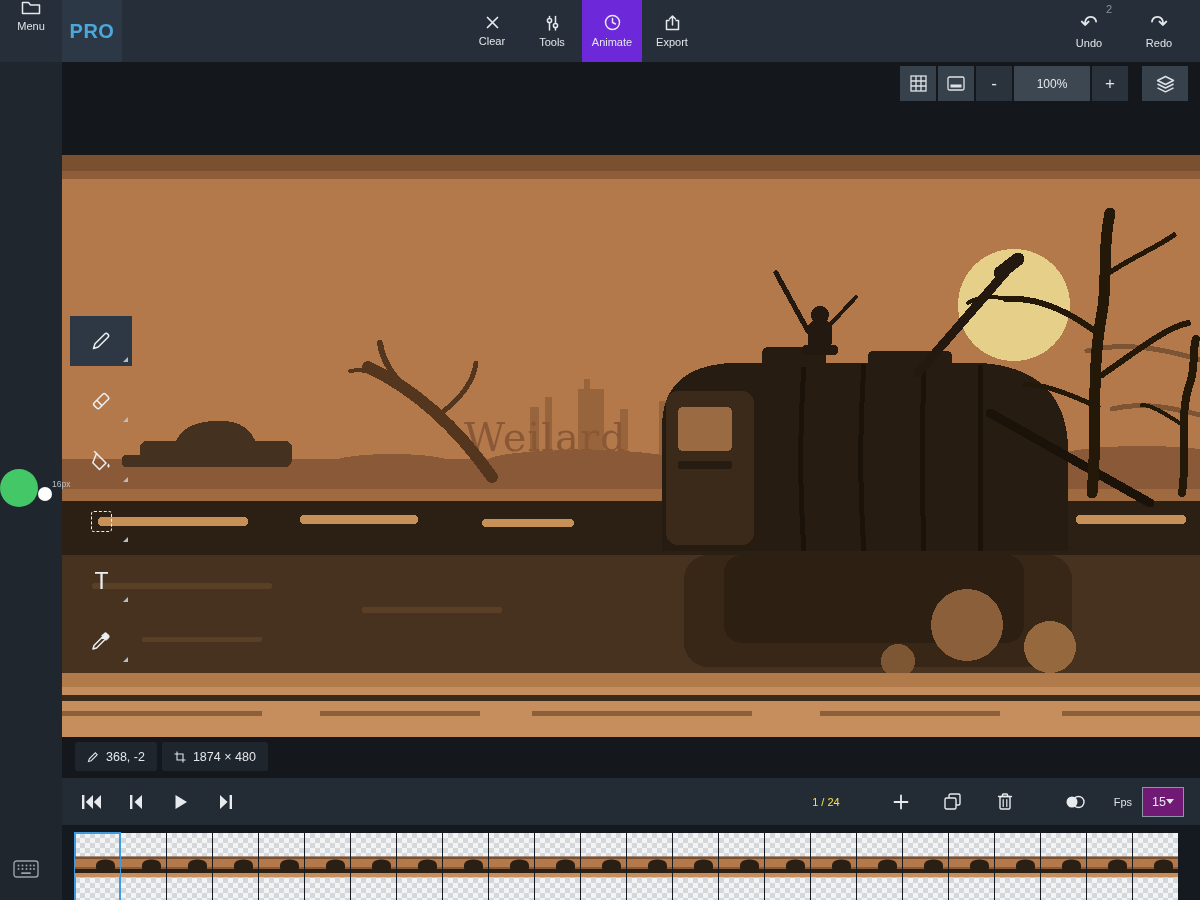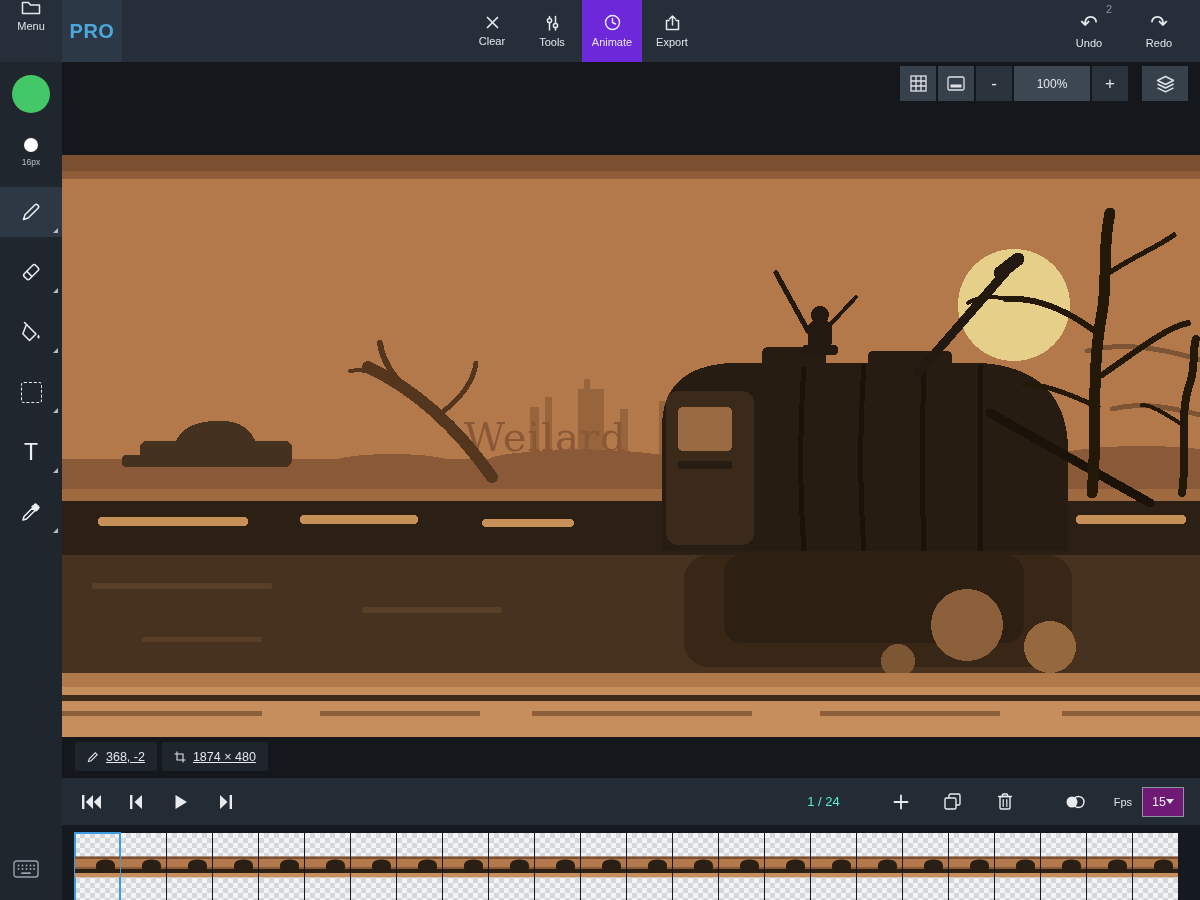--- a/index.html
+++ b/index.html
@@ -23,21 +23,21 @@
   .action-tile { width:60px; height:62px; display:flex; flex-direction:column; align-items:center; justify-content:center;
                  gap:5px; font-size:11px; color:#e3e6ea; cursor:pointer; }
   .action-tile.active { background:#6d28d9; }
   .history { position:absolute; right:6px; top:0; height:62px; display:flex; }
   .history .action-tile { width:70px; position:relative; }
   .undo-badge { position:absolute; top:3px; right:12px; font-size:11px; color:#8b939c; }
   .arrow-glyph { font-size:21px; line-height:18px; color:#e6e9ec; }
 
   
   .sidebar { position:absolute; left:0; top:62px; bottom:0; width:62px; background:#20262e; display:flex;
-             flex-direction:column; align-items:center; z-index:7; }
+             flex-direction:row; align-items:center; z-index:7; }
   .swatch { width:38px; height:38px; border-radius:50%; background:var(--swatch-green,#44c767); margin-top:13px; cursor:pointer; flex:none; }
   .brush-dot { width:14px; height:14px; border-radius:50%; background:#ffffff; margin-top:25px; cursor:pointer; flex:none; }
   .brush-size { font-size:8.5px; color:#b9c0c7; margin-top:5px; }
   .tools-col { margin-top:10px; display:flex; flex-direction:column; width:62px; }
   .tool { width:62px; height:50px; margin-top:10px; display:flex; align-items:center; justify-content:center; position:relative; cursor:pointer; }
   .tool.selected { background:#2e3844; }
   .tool::after { content:""; position:absolute; right:4px; bottom:4px;
                  border-left:5px solid transparent; border-bottom:5px solid #b6bdc5; }
   .select-box { width:21px; height:21px; border:1.6px dashed #eceff2; border-radius:3px; }
   .text-glyph { font-size:23px; color:#eceff2; }
@@ -47,29 +47,29 @@
   .artwork { position:absolute; left:0; top:93px; width:1138px; height:582px; cursor:crosshair; }
 
   .zoom-bar { position:absolute; top:4px; right:12px; display:flex; gap:2px; align-items:center; }
   .zbtn { width:36px; height:35px; background:#37414c; display:flex; align-items:center; justify-content:center;
           cursor:pointer; font-size:17px; color:#dfe3e7; }
   .zbtn.dim { background:#2a323b; }
   .zoom-display { width:76px; height:35px; background:#3c4752; display:flex; align-items:center; justify-content:center; font-size:12px; cursor:pointer; }
   .zbtn.layers { width:46px; margin-left:12px; }
 
   
-  .status-chips { position:absolute; left:75px; top:742px; display:flex; gap:5px; z-index:6;text-decoration:underline; }
+  .status-chips { position:absolute; left:75px; top:742px; display:flex; gap:5px; z-index:6; }
   .chip { height:29px; background:#1f252c; display:flex; align-items:center; gap:7px; padding:0 12px;
           font-size:12.5px; color:#e3e6ea; border-radius:2px; }
 
   
   .timeline { position:absolute; left:62px; right:0; top:778px; height:47px; background:#232b34;
               display:flex; align-items:center; padding:0 16px 0 14px; z-index:6; }
   .pbtn { width:30px; height:30px; display:flex; align-items:center; justify-content:center; cursor:pointer; margin-right:15px; }
-  .frame-counter { margin-left:auto; font-size:13px; color:#5eead4; }
+  .frame-counter { margin-left:auto; font-size:11px; color:#fde047; }
   .tl-icon { width:34px; height:30px; display:flex; align-items:center; justify-content:center; cursor:pointer; }
   .tl-plus { margin-left:44px; }
   .tl-dup { margin-left:18px; }
   .tl-trash { margin-left:18px; }
   .tl-onion { margin-left:36px; }
   .fps-label { margin-left:22px; font-size:11px; color:#dfe3e7; }
   .fps-select { margin-left:10px; width:42px; height:30px; border:1px solid #8a96a3; background:#701a75;
                 display:flex; align-items:center; justify-content:space-between; padding:0 9px; font-size:12.5px; cursor:pointer; }
   .chev { border-left:4.5px solid transparent; border-right:4.5px solid transparent; border-top:5.5px solid #dfe3e7; }
 

